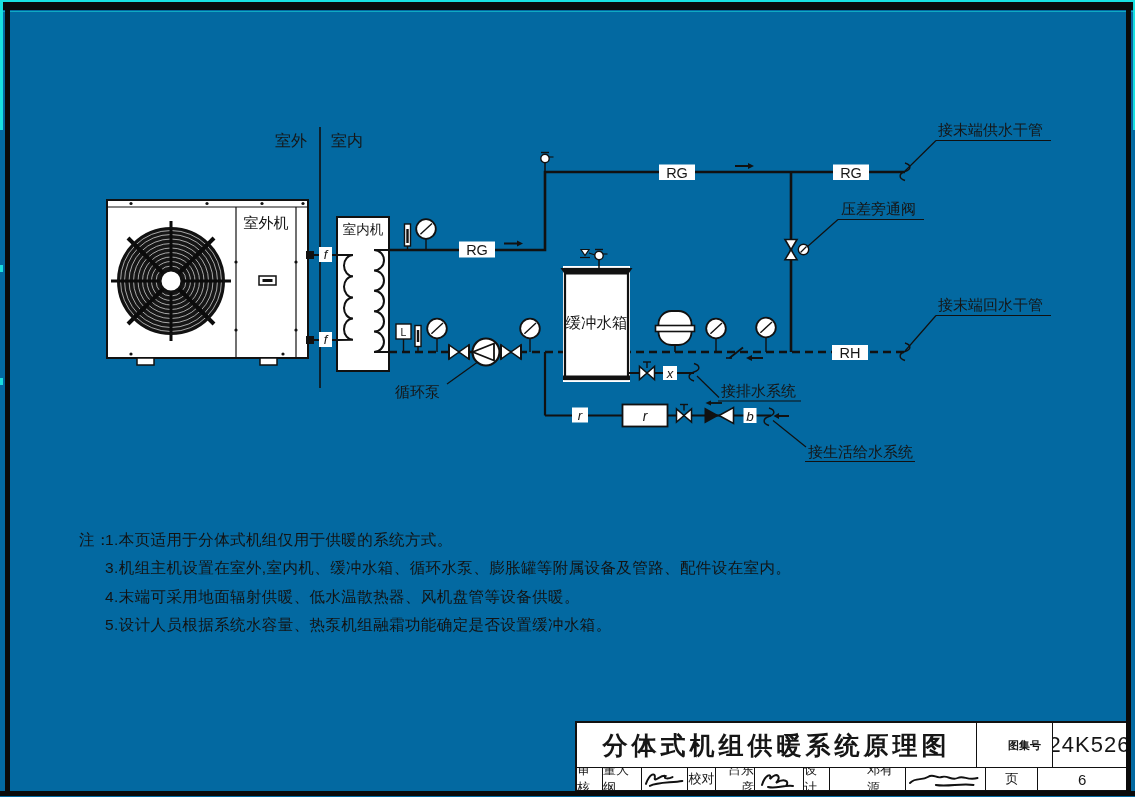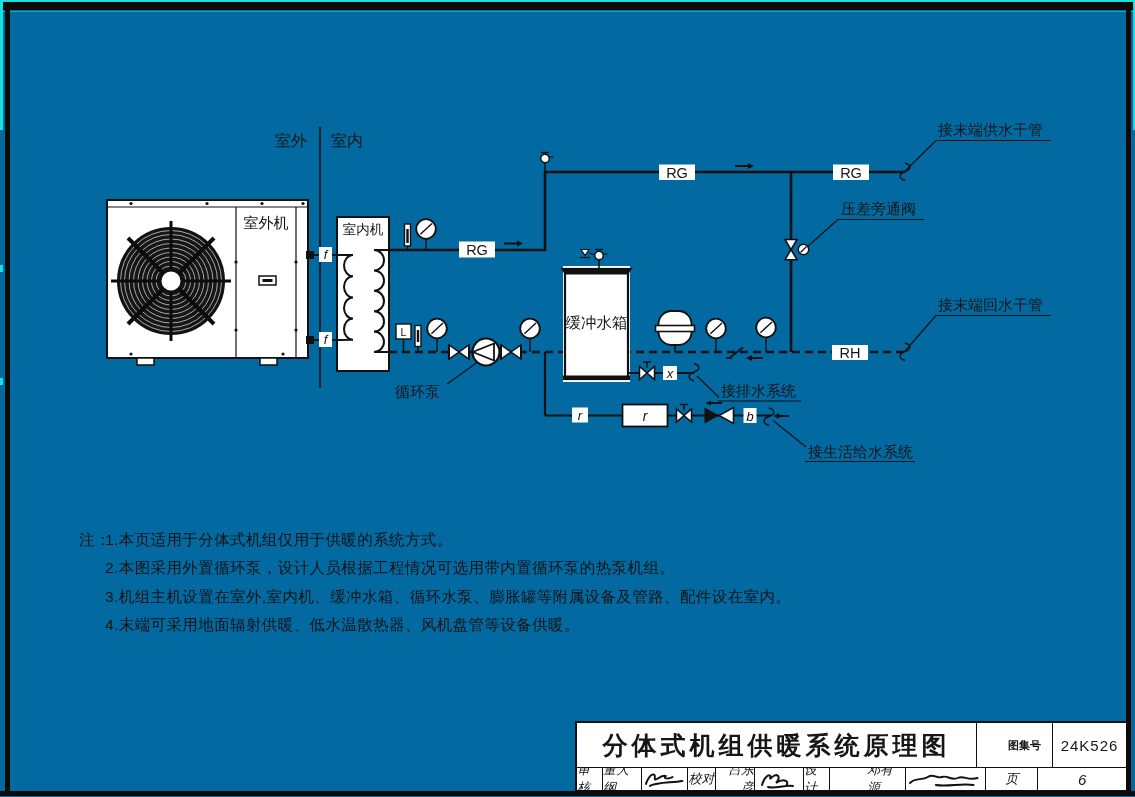--- a/index.html
+++ b/index.html
@@ -21,27 +21,27 @@
   
   .notes{left:79px;top:526px;font-size:15.5px;line-height:28.4px;letter-spacing:.4px;
          white-space:nowrap;color:#131313;}
   .note-line{display:flex;}
   .note-prefix{width:26px;flex:none;}
   .note-indent{width:26px;flex:none;}
   
   .tb{left:575px;top:721px;width:553px;height:71px;border:2.5px solid #111;
       box-sizing:border-box;display:flex;flex-direction:column;background:#fff;}
   .tb-row1{display:flex;flex:1;border-bottom:1.8px solid #111;min-height:0;}
-  .tb-row2{display:flex;height:22px;flex:none;font-style:italic;}
+  .tb-row2{display:flex;height:22px;flex:none;}
   .cell{display:flex;align-items:center;justify-content:center;border-right:1.6px solid #111;
         box-sizing:border-box;overflow:hidden;}
   .cell:last-child{border-right:none;}
   .c-title{width:400px;font-size:25px;font-weight:bold;letter-spacing:4px;}
   .c-atlas-label{width:56px;font-size:11px;font-weight:bold;margin-left:20px;}
-  .c-atlas-no{flex:1;font-size:15px;letter-spacing:1px;}
+  .c-atlas-no{flex:1;font-size:22px;letter-spacing:1px;}
   .r2-l{font-size:13px;}
   .sig-cell svg{display:block;}
 </style>
 </head>
 <body>
 
 <div class="page">
 
   <svg class="abs" width="1135" height="797" viewBox="0 0 1135 797" style="left:0;top:0;">
     <defs>
@@ -290,32 +290,29 @@
     </g>
   </svg>
 
   <div class="abs notes">
     <div class="note-line">
       <span class="note-prefix">注：</span>
       <span>1.本页适用于分体式机组仅用于供暖的系统方式。</span>
     </div>
     <div class="note-line">
       <span class="note-indent"></span>
-      <span>2.本图采用外置循环泵，设计人员根据工程情况可选用带内置循环泵的热泵机组。</span>
-    </div>
-    <div class="note-line">
-      <span class="note-indent"></span>
       <span>3.机组主机设置在室外,室内机、缓冲水箱、循环水泵、膨胀罐等附属设备及管路、配件设在室内。</span>
     </div>
     <div class="note-line">
       <span class="note-indent"></span>
       <span>4.末端可采用地面辐射供暖、低水温散热器、风机盘管等设备供暖。</span>
     </div>
     <div class="note-line">
       <span class="note-indent"></span>
+      <span>5.设计人员根据系统水容量、热泵机组融霜功能确定是否设置缓冲水箱。</span>
     </div>
     <div class="note-line">
       <span class="note-indent"></span>
     </div>
   </div>
 
   <div class="abs tb">
     <div class="tb-row1">
       <div class="cell c-title">分体式机组供暖系统原理图</div>
       <div class="cell c-atlas-label">图集号</div>

